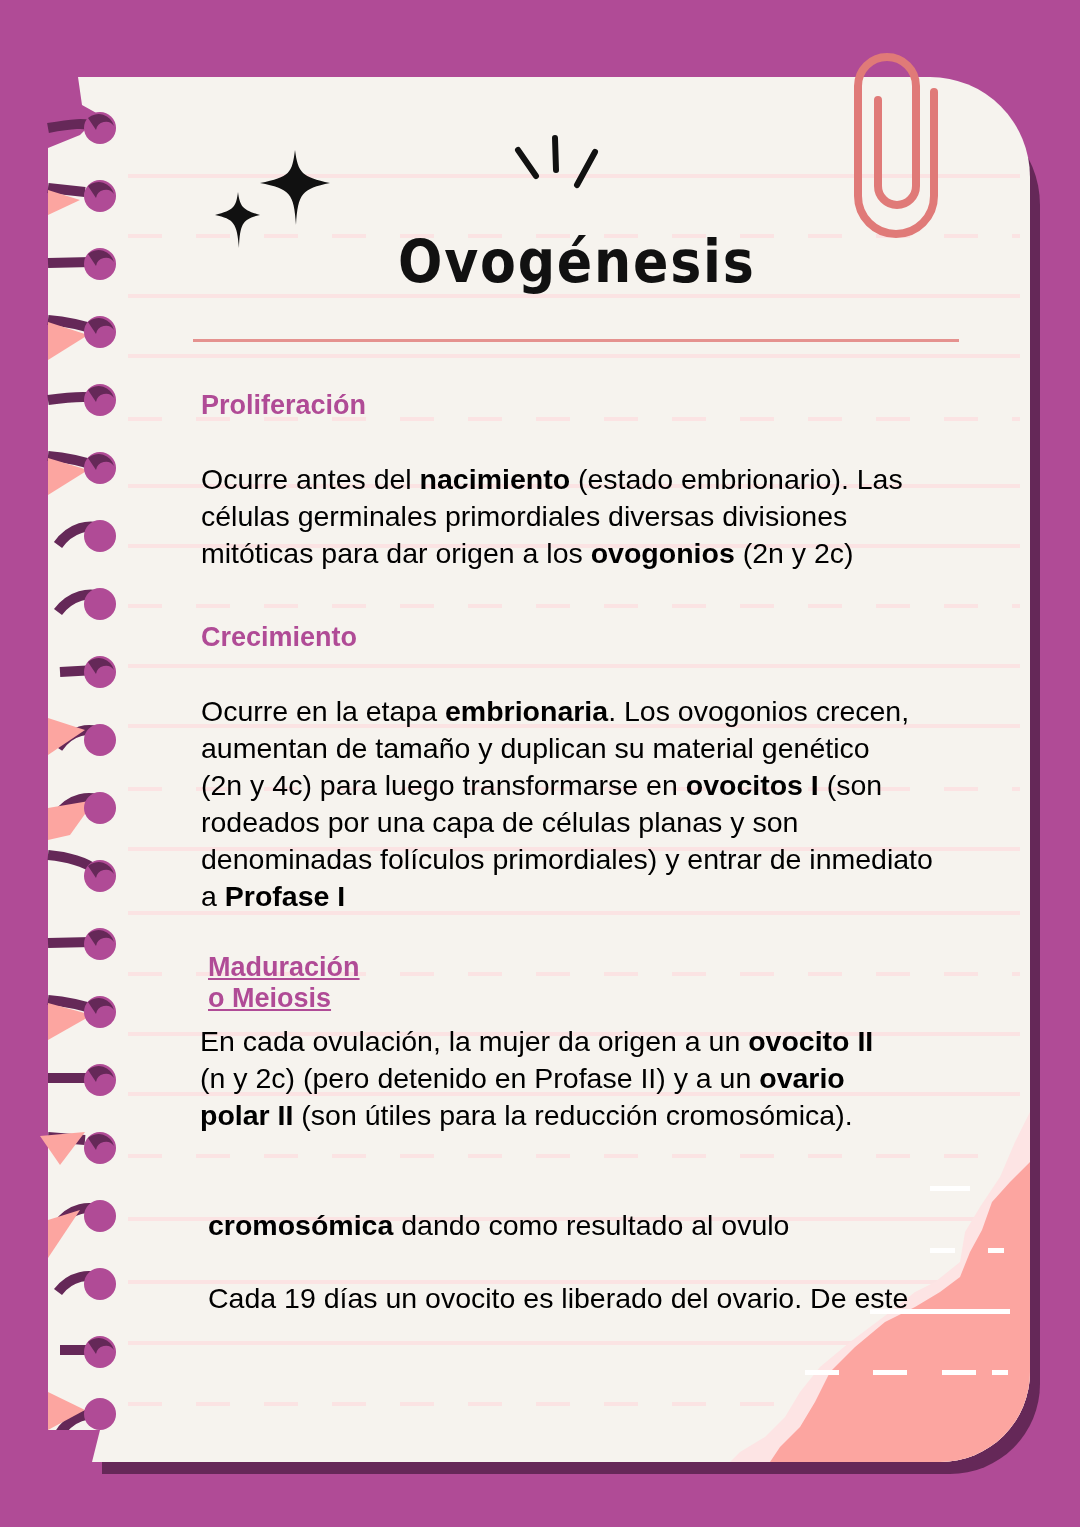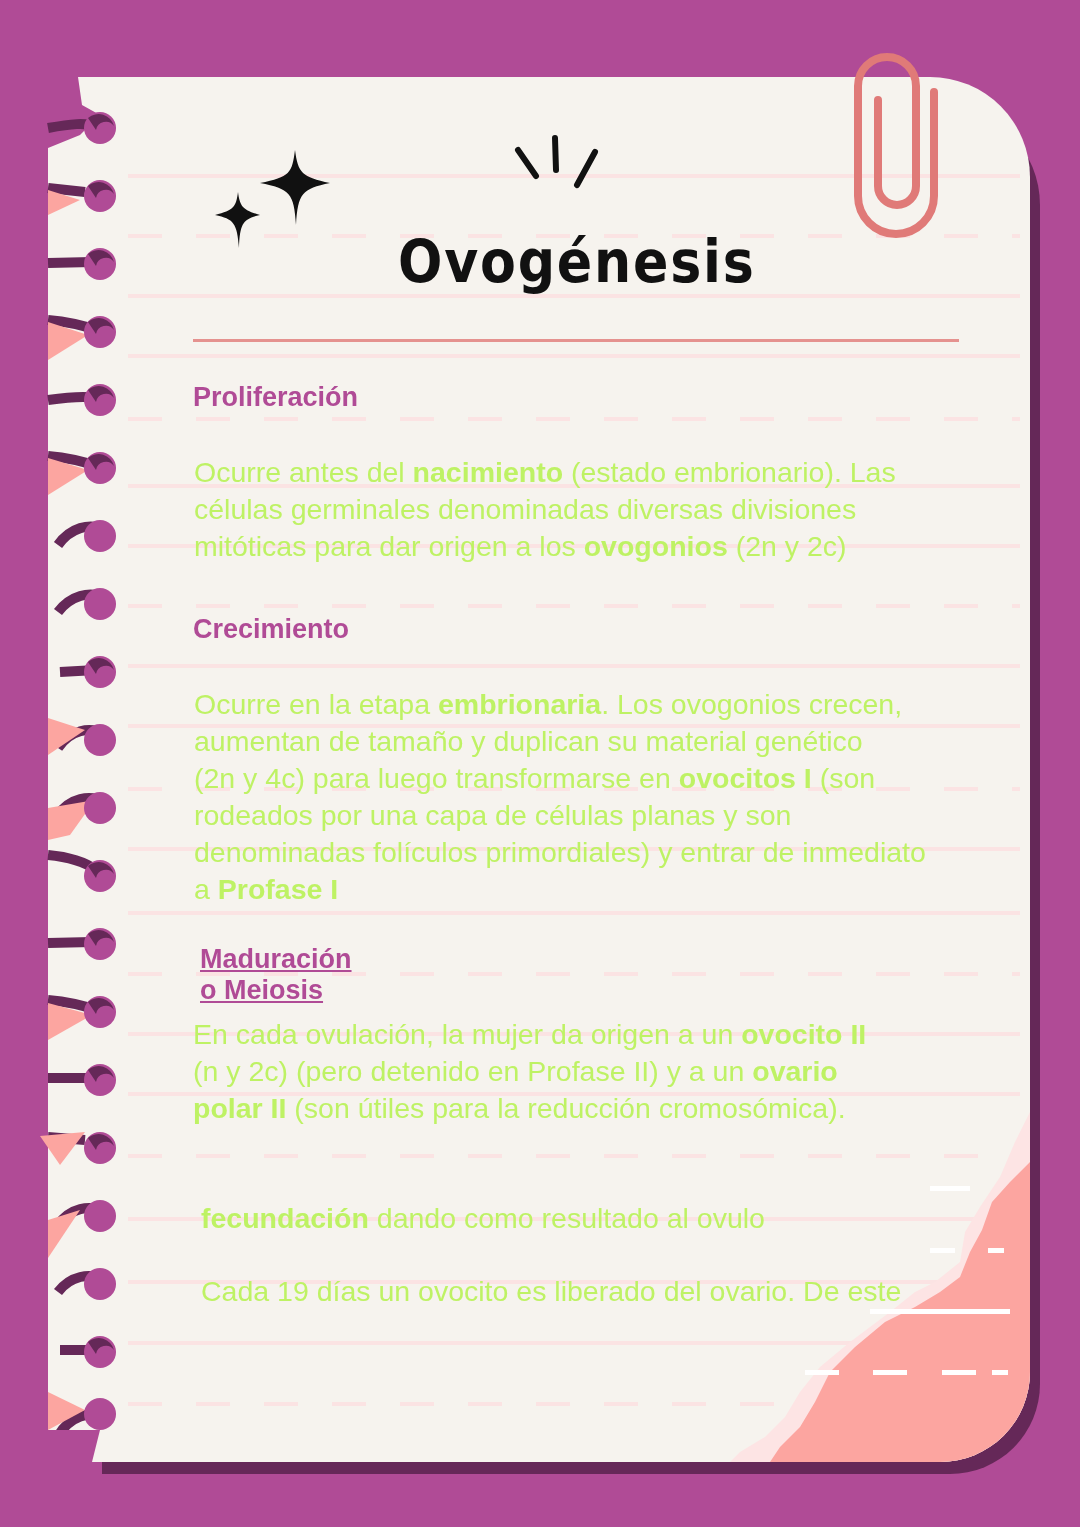--- a/index.html
+++ b/index.html
@@ -41,27 +41,27 @@
     font-family: "DejaVu Sans", sans-serif; font-weight: bold;
     font-size: 58px; letter-spacing: 2px; color: #111; margin: 0;
     transform: scaleX(0.9); transform-origin: left top;
   }
   .title-divider {
     position: absolute; left: 193px; top: 339px; width: 766px; height: 3px;
     background: #e5928f;
   }
   .content { position: absolute; left: 0; top: 0; }
   .heading {
-    position: absolute; margin: 0;
+    position: absolute; margin: 8px;
     color: #b04b96; font-weight: bold; font-size: 27px;
     font-family: "Liberation Sans", sans-serif;
   }
   .para {
-    position: absolute; margin: 1px;
-    color: #bef264; font-size: 28.5px; line-height: 37px;
+    position: absolute; margin: 8px;
+    color: #000000; font-size: 28.5px; line-height: 37px;
     font-family: "Liberation Sans", sans-serif;
     white-space: nowrap;
   }
   .para b { font-weight: bold; }
 </style>
 </head>
 <body>
 
 <div class="shadow"></div>
 
@@ -226,22 +226,22 @@
 <svg class="paperclip" viewBox="0 0 92 192">
   <path d="M84,42 L84,146 A38,38 0 0,1 8,146 L8,36 A29,29 0 0,1 66,36 L66,136 A19,19 0 0,1 28,136 L28,50" fill="none" stroke="#e07a78" stroke-width="8" stroke-linecap="round"></path>
 </svg>
 
 <h1 class="title">Ovogénesis</h1>
 <div class="title-divider"></div>
 
 <div class="content">
 
   <h2 class="heading" style="left:193px; top:382px;">Proliferación</h2>
-  <p class="para" style="left:193px; top:453px;"><span>Ocurre antes del </span><b>nacimiento</b><span> (estado embrionario). Las</span><br><span>células germinales denominadas diversas divisiones</span><br><span>mitóticas para dar origen a los </span><b>ovogonios</b><span> (2n y 2c)</span></p>
+  <p class="para" style="left:193px; top:453px;"><span>Ocurre antes del </span><b>nacimiento</b><span> (estado embrionario). Las</span><br><span>células germinales primordiales diversas divisiones</span><br><span>mitóticas para dar origen a los </span><b>ovogonios</b><span> (2n y 2c)</span></p>
 
   <h2 class="heading" style="left:193px; top:614px;">Crecimiento</h2>
   <p class="para" style="left:193px; top:685px;"><span>Ocurre en la etapa </span><b>embrionaria</b><span>. Los ovogonios crecen,</span><br><span>aumentan de tamaño y duplican su material genético</span><br><span>(2n y 4c) para luego transformarse en </span><b>ovocitos I</b><span> (son</span><br><span>rodeados por una capa de células planas y son</span><br><span>denominadas folículos primordiales) y entrar de inmediato</span><br><span>a </span><b>Profase I</b></p>
 
   <h2 class="heading" style="left:200px; top:944px;text-decoration:underline;">Maduración o Meiosis</h2>
   <p class="para" style="left:192px; top:1015px;"><span>En cada ovulación, la mujer da origen a un </span><b>ovocito II</b><br><span>(n y 2c) (pero detenido en Profase II) y a un </span><b>ovario</b><br><b>polar II</b><span> (son útiles para la reducción cromosómica).</span></p>
-  <p class="para" style="left:200px; top:1162px;"><br><b>fecundación</b><span> dando como resultado al ovulo</span></p>
+  <p class="para" style="left:200px; top:1162px;"><br><b>cromosómica</b><span> dando como resultado al ovulo</span></p>
   <p class="para" style="left:200px; top:1272px;"><span>Cada 19 días un ovocito es liberado del ovario. De este</span><br></p>
 </div>
 
 </body></html>

